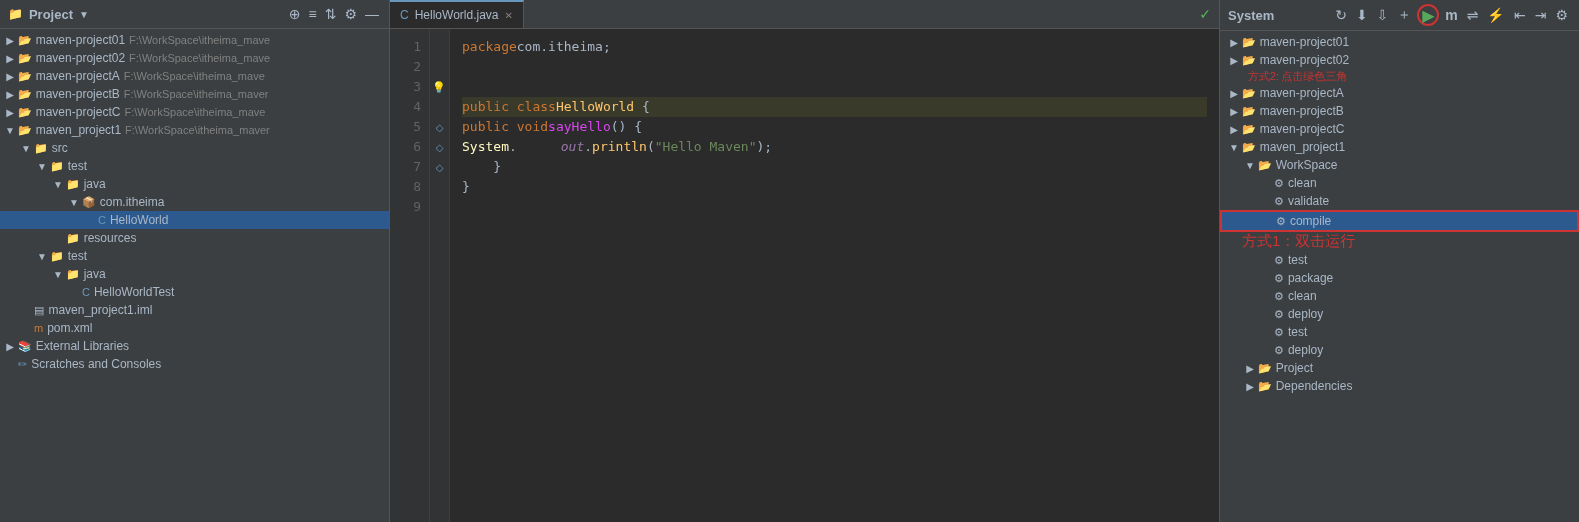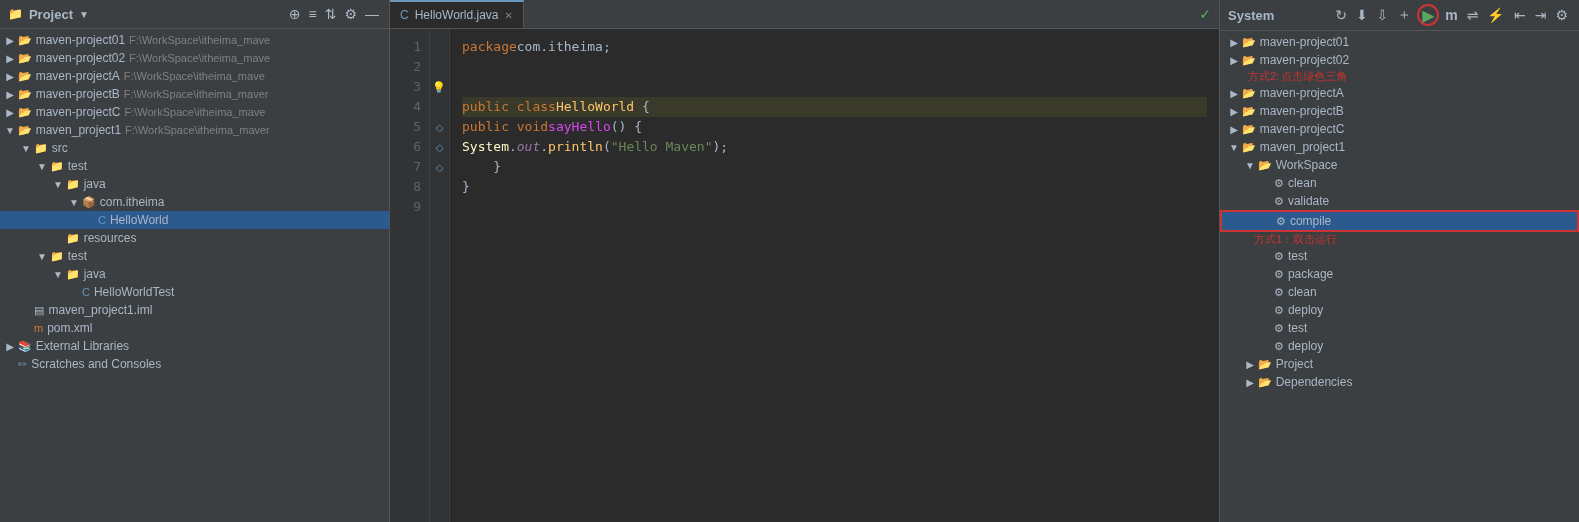--- a/index.html
+++ b/index.html
@@ -42,21 +42,21 @@
     .code-line { height: 20px; display: flex; align-items: center; white-space: pre; }
     .code-line.highlighted { background: #3a3a2a; }
 
     
     .kw { color: #cc7832; }
     .cls { color: #ffc66d; }
     .fn { color: #d946ef; }
     .str { color: #6a8759; }
     .pkg { color: #a9b7c6; }
     .sys { color: #fef9c3; }
-    .out-field { color: #9876aa; font-style: italic; }
+    .out-field { color: #9876aa; font-style: italic; margin-left: 44px; }
     .println { color: #ffc66d; }
 
     
     .maven-panel { width: 360px; background: #3c3f41; border-left: 1px solid #555; display: flex; flex-direction: column; }
     .maven-header { padding: 4px 8px; display: flex; align-items: center; justify-content: space-between; border-bottom: 1px solid #555; min-height: 28px; }
     .maven-title { color: #a9b7c6; font-size: 13px; font-weight: bold; }
     .maven-toolbar { display: flex; gap: 3px; align-items: center; }
     .maven-toolbar-icon { color: #a9b7c6; font-size: 14px; cursor: pointer; padding: 2px 3px; }
     .play-btn { color: #57a85c; font-size: 16px; border: 2px solid #cc3333; border-radius: 50%; width: 22px; height: 22px; display: flex; align-items: center; justify-content: center; }
 
@@ -347,21 +347,21 @@
     <span class="arrow"></span>
     <span class="icon" style="color:#a9b7c6;margin-right:4px;font-size:11px;">⚙</span>
     <span class="label">validate</span>
   </div>
         <div class="maven-item selected compile-selected">
     <span style="display:inline-block;width:36px;"></span>
     <span class="arrow"></span>
     <span class="icon" style="color:#a9b7c6;margin-right:4px;font-size:11px;">⚙</span>
     <span class="label">compile</span>
   </div>
-        <div style="display: flex; align-items: flex-end; padding: 0px 8px; margin-left: 26px; color: rgb(204, 51, 51); font-size: 11px;">
+        <div style="display: flex; align-items: flex-end; padding: 0px 8px; margin-left: 14px; color: rgb(204, 51, 51); font-size: 15px;">
           <span>方式1：双击运行</span>
         </div>
         <div class="maven-item">
     <span style="display:inline-block;width:36px;"></span>
     <span class="arrow"></span>
     <span class="icon" style="color:#a9b7c6;margin-right:4px;font-size:11px;">⚙</span>
     <span class="label">test</span>
   </div>
         <div class="maven-item">
     <span style="display:inline-block;width:36px;"></span>

